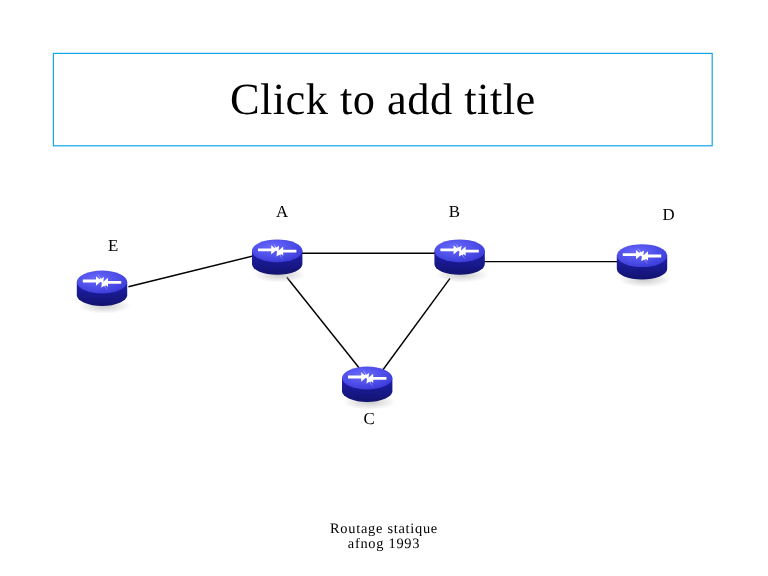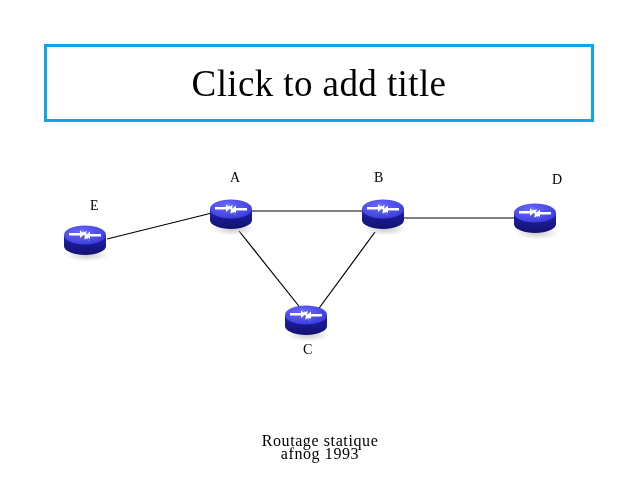--- a/index.html
+++ b/index.html
@@ -18,21 +18,21 @@
     overflow: hidden;
   }
 
   
   #title-placeholder {
     position: absolute;
     left: 44px;
     top: 44px;
     width: 550px;
     height: 78px;
-    border: 3px solid #0ea5e9;
+    border: 1px solid #0ea5e9;
     box-sizing: border-box;
     display: flex;
     align-items: center;
     justify-content: center;
   }
   #title-text {
     font-family: "Liberation Serif", serif;
     font-size: 37px;
     color: #000000;
     letter-spacing: 0.4px;
@@ -78,21 +78,21 @@
   }
 
   
   #footer {
     position: absolute;
     left: 0;
     top: 434px;
     width: 640px;
     text-align: center;
     font-family: "Liberation Serif", serif;
-    font-size: 16px;
+    font-size: 12px;
     line-height: 13px;
     color: #000000;
     letter-spacing: 0.6px;
   }
 </style>
 </head>
 <body>
 
 <div id="slide">
 

